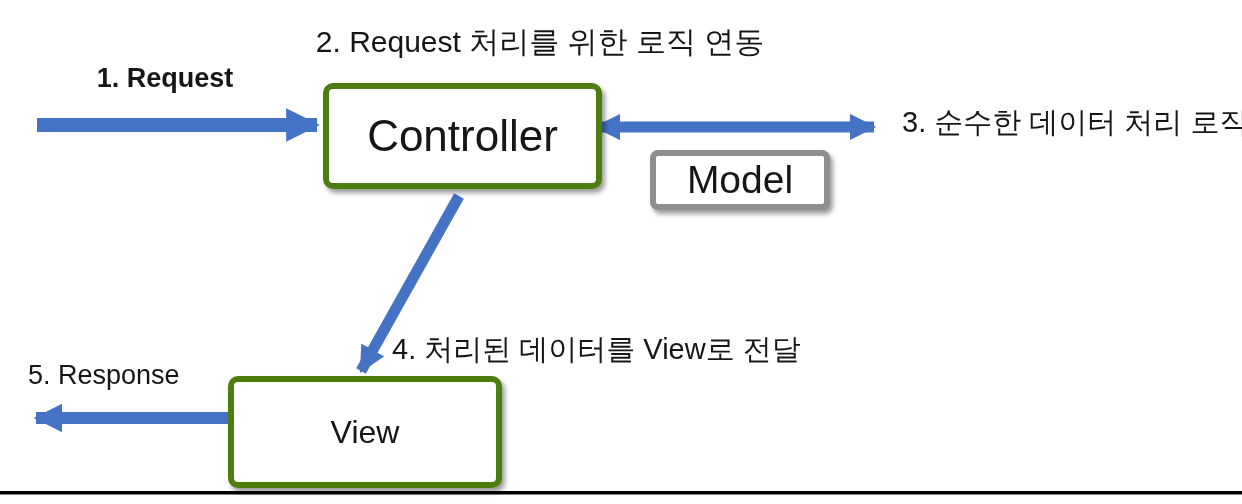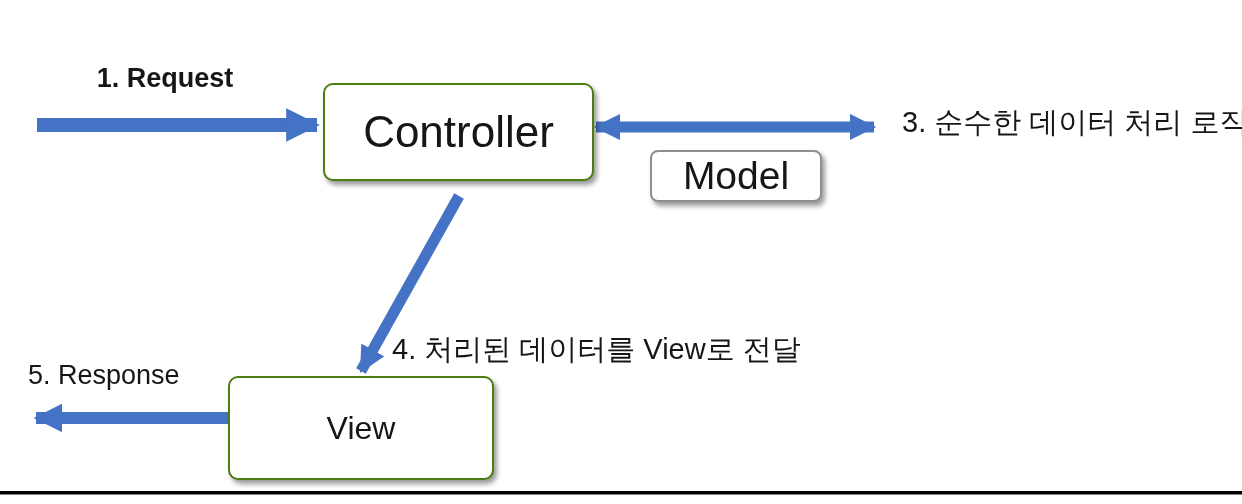--- a/index.html
+++ b/index.html
@@ -16,21 +16,21 @@
     overflow: hidden;
   }
   .layer {
     position: absolute;
     left: 0;
     top: 0;
   }
   .node {
     position: absolute;
     background: #ffffff;
-    border: 2px solid #4d7c0f;
+    border: 6px solid #4d7c0f;
     border-radius: 10px;
     box-shadow: 3px 4px 5px rgba(0, 0, 0, 0.40);
     display: flex;
     align-items: center;
     justify-content: center;
     color: #161616;
     z-index: 2;
   }
   .node-controller {
     left: 323px; top: 83px;
@@ -91,17 +91,18 @@
 
   <div class="node node-model">
     <span>Model</span>
   </div>
 
   <div class="node node-view">
     <span>View</span>
   </div>
 
   <div class="step step-1">1. Request</div>
+  <div class="step step-2">2. Request 처리를 위한 로직 연동</div>
   <div class="step step-3">3. 순수한 데이터 처리 로직</div>
   <div class="step step-4">4. 처리된 데이터를 View로 전달</div>
   <div class="step step-5">5. Response</div>
 
 </div>
 
 </body></html>

